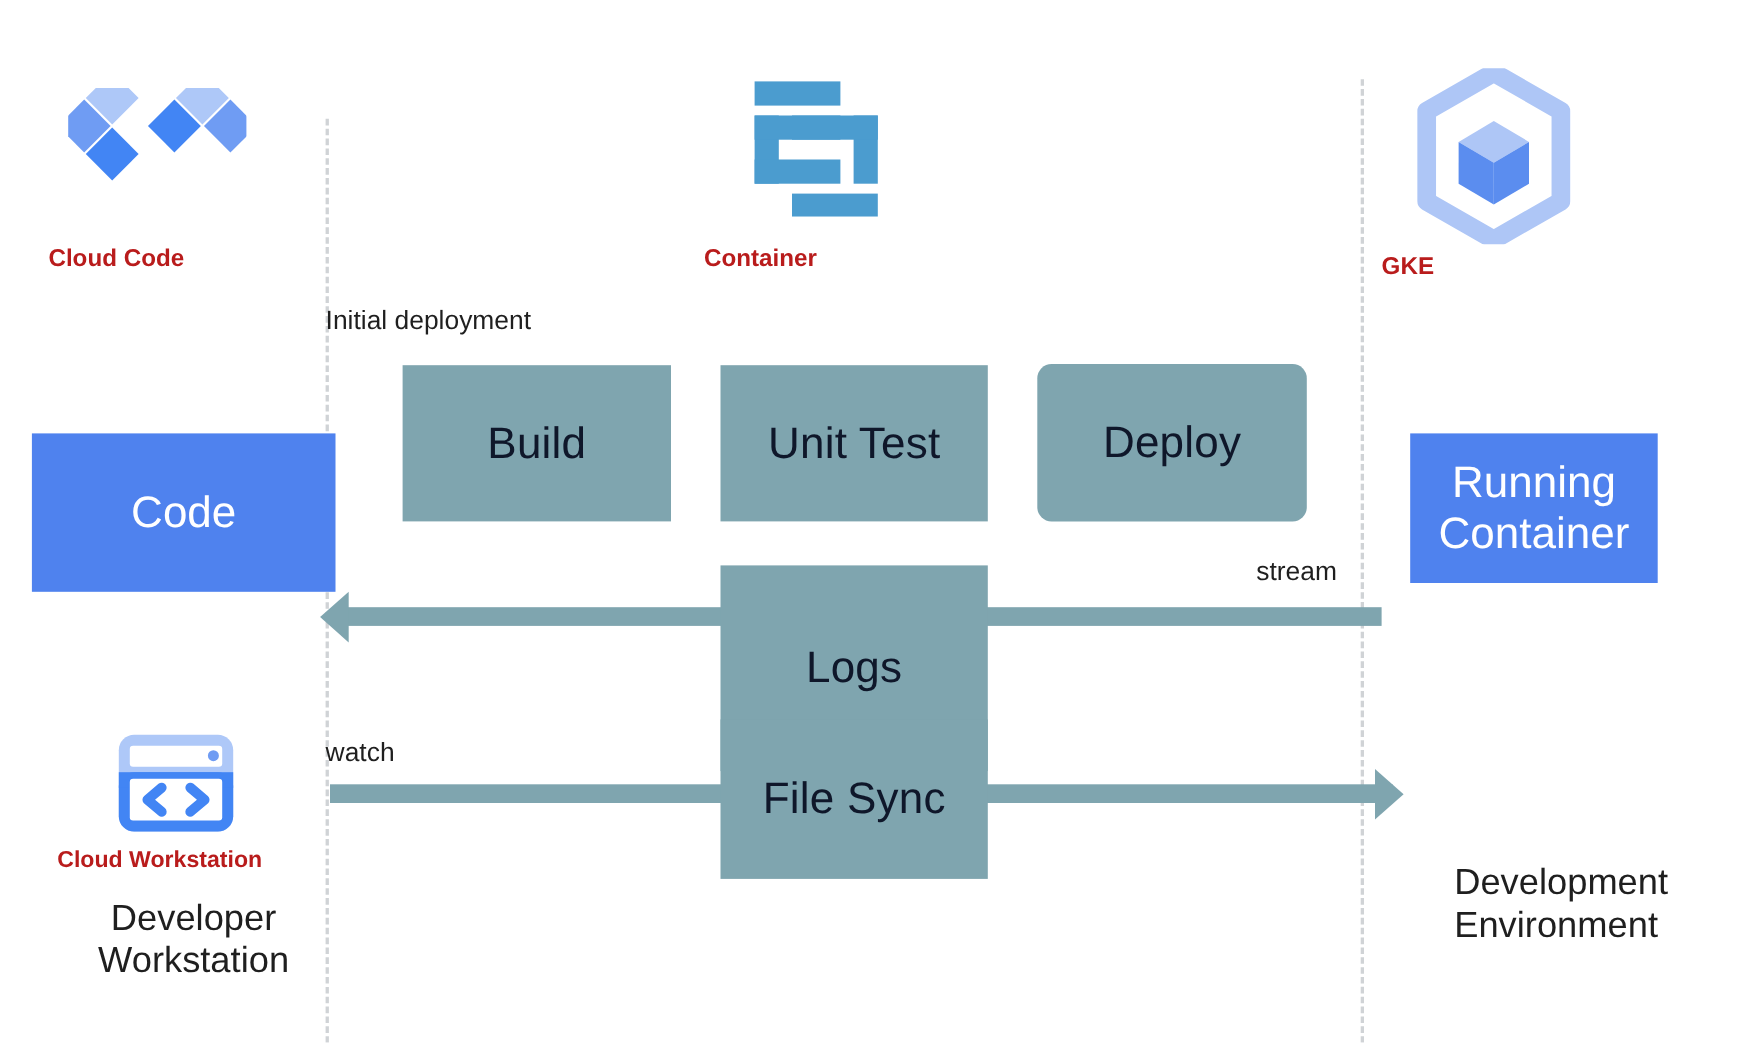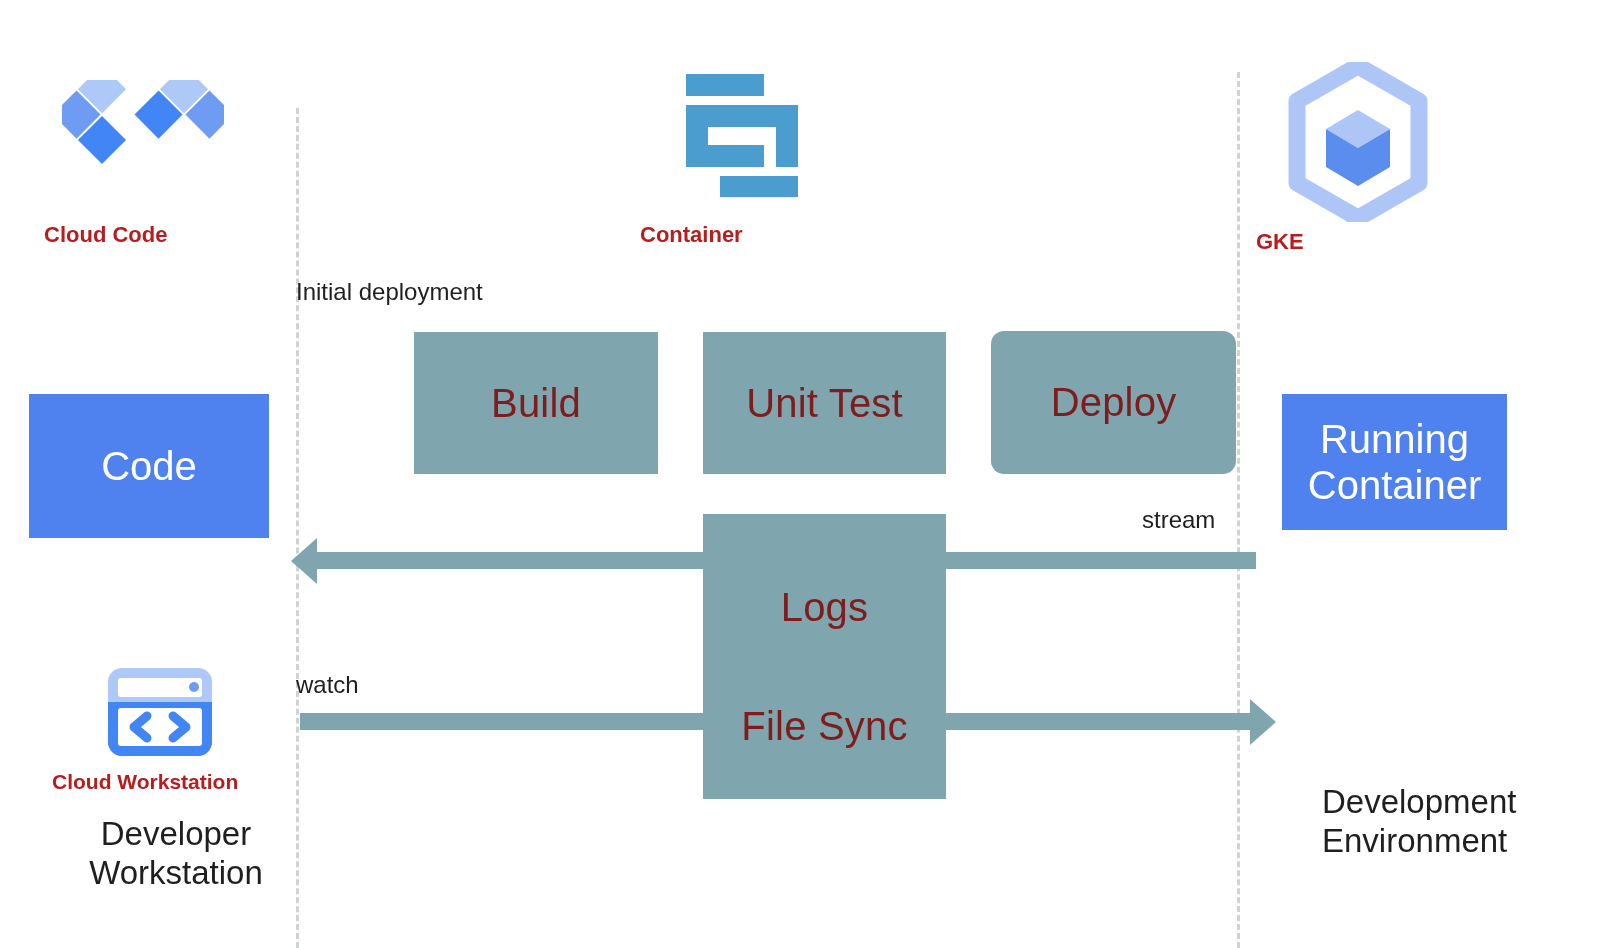--- a/index.html
+++ b/index.html
@@ -28,49 +28,48 @@
   #lane-left  { left: 296px; top: 108px;  height: 840px; }
   #lane-right { left: 1237px; top: 72px;  height: 876px; }
 
   
   .proc-box {
     position: absolute;
     background: #7fa5af;
     display: flex;
     align-items: center;
     justify-content: center;
-    color: #7f1d1d;
+    color: #0f172a;
     font-size: 40px;
     font-weight: 400;
     letter-spacing: 0.2px;
     line-height: 1.12;
     text-align: center;
     z-index: 3;
-    margin-left: 48px;
   }
   .accent-box {
     position: absolute;
     background: #4f82ee;
     display: flex;
     align-items: center;
     justify-content: center;
     color: #ffffff;
     font-size: 40px;
     font-weight: 400;
     line-height: 1.15;
     text-align: center;
     z-index: 3;
   }
 
   #box-build     { left: 366px;  top: 332px; width: 244px; height: 142px; }
   #box-unit-test { left: 655px;  top: 332px; width: 243px; height: 142px; }
   #box-deploy    { left: 943px;  top: 331px; width: 245px; height: 143px; border-radius: 13px; }
   #box-logs      { left: 655px;  top: 514px; width: 243px; height: 187px; }
   #box-file-sync { left: 655px;  top: 654px; width: 243px; height: 145px; }
-  #box-code      { left: 29px;   top: 394px; width: 240px; height: 144px; }
+  #box-code      { left: 29px;   top: 394px; width: 276px; height: 144px; }
   #box-running-container { left: 1282px; top: 394px; width: 225px; height: 136px; text-align: center; }
 
   
   .conn {
     position: absolute;
     background: #7fa5af;
     height: 17px;
     z-index: 2;
   }
   #conn-logs { left: 304px; top: 552px; width: 952px; }

